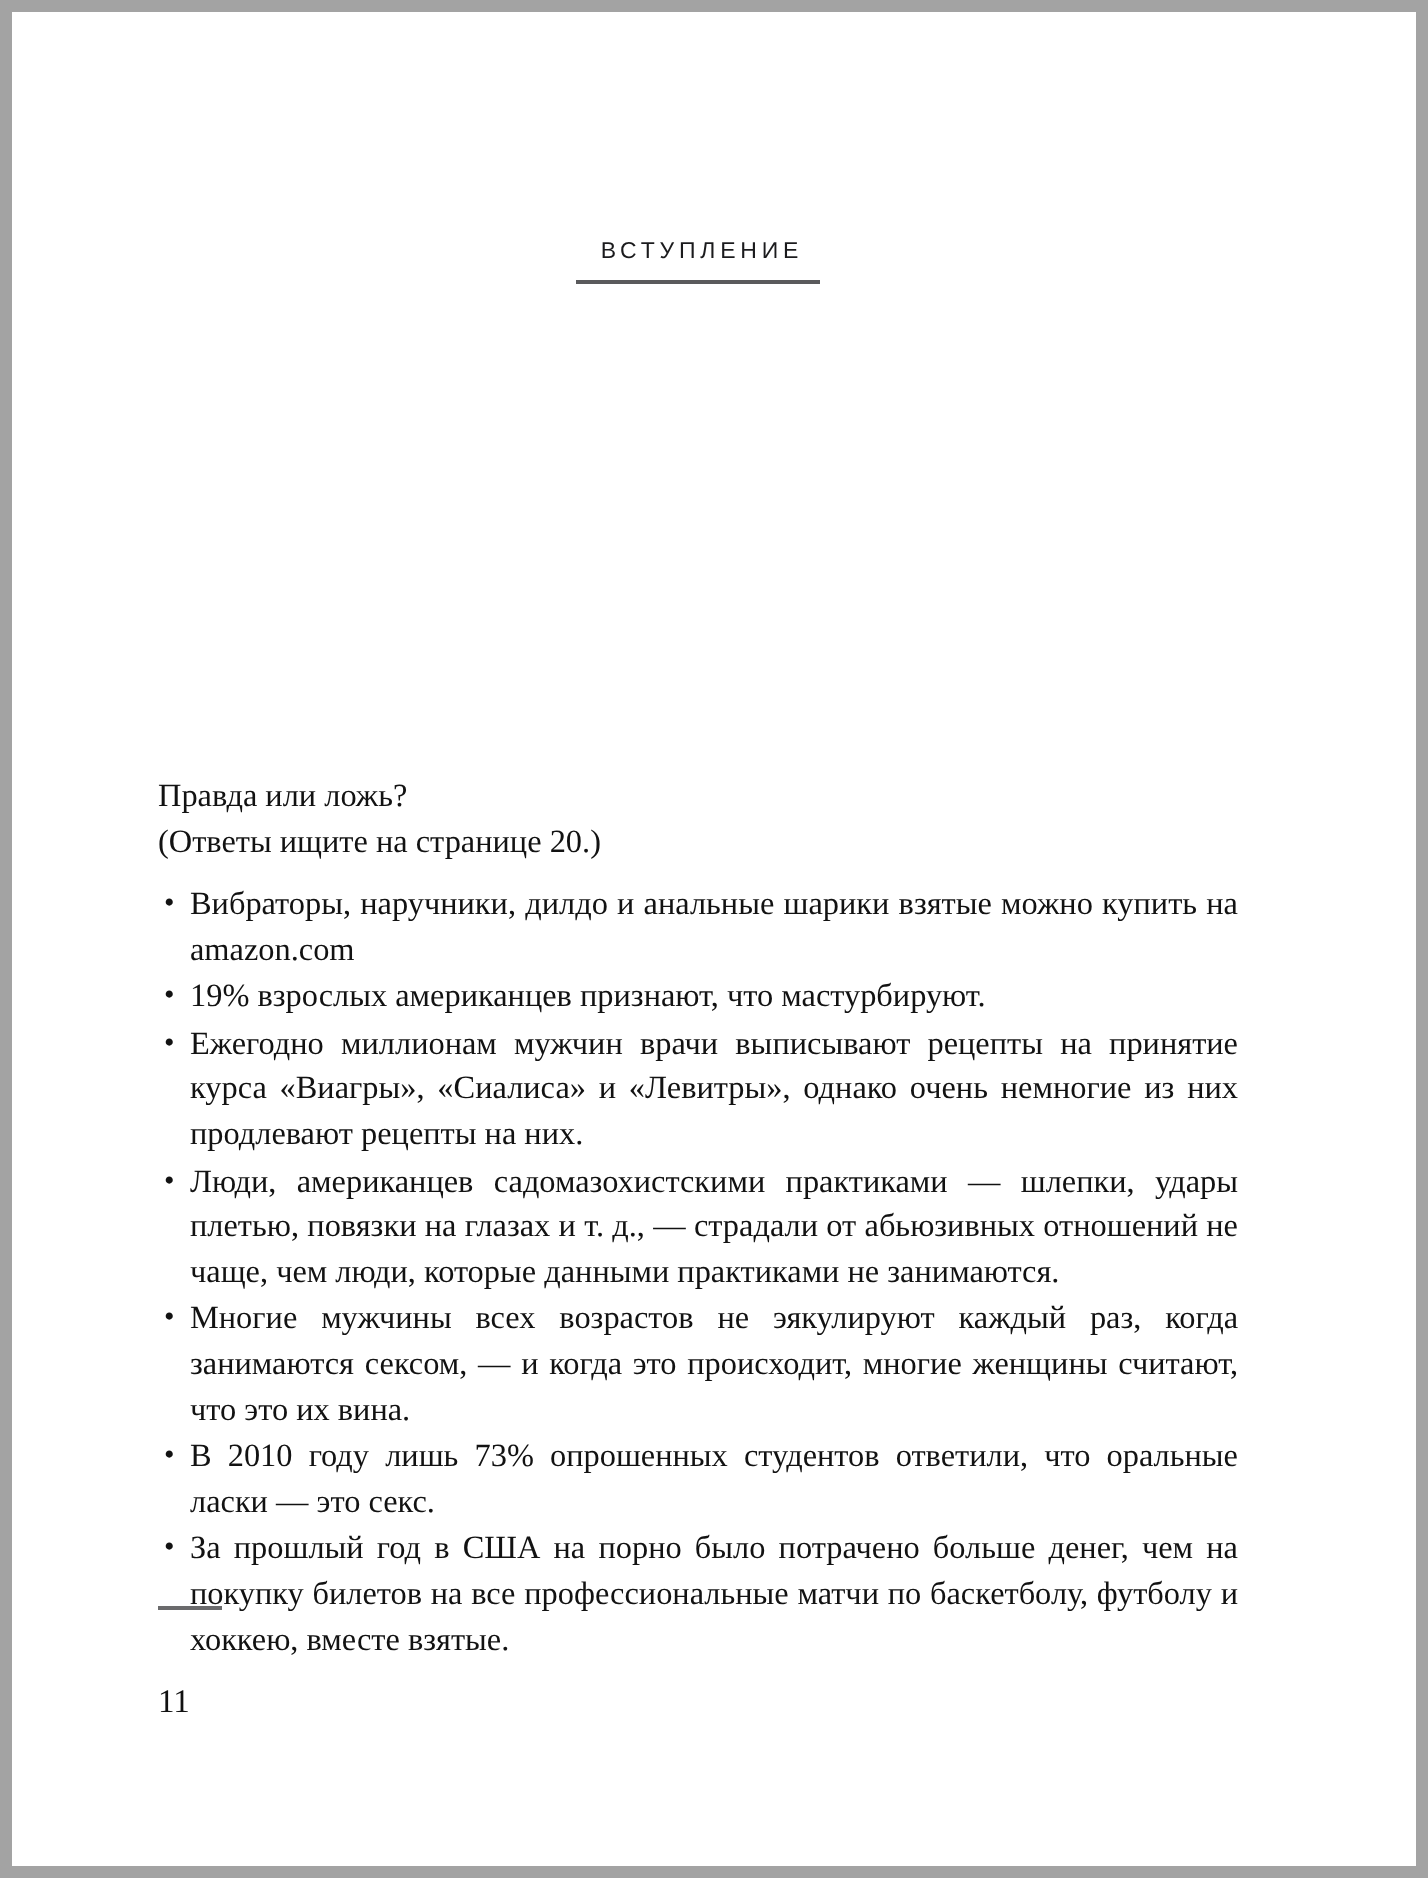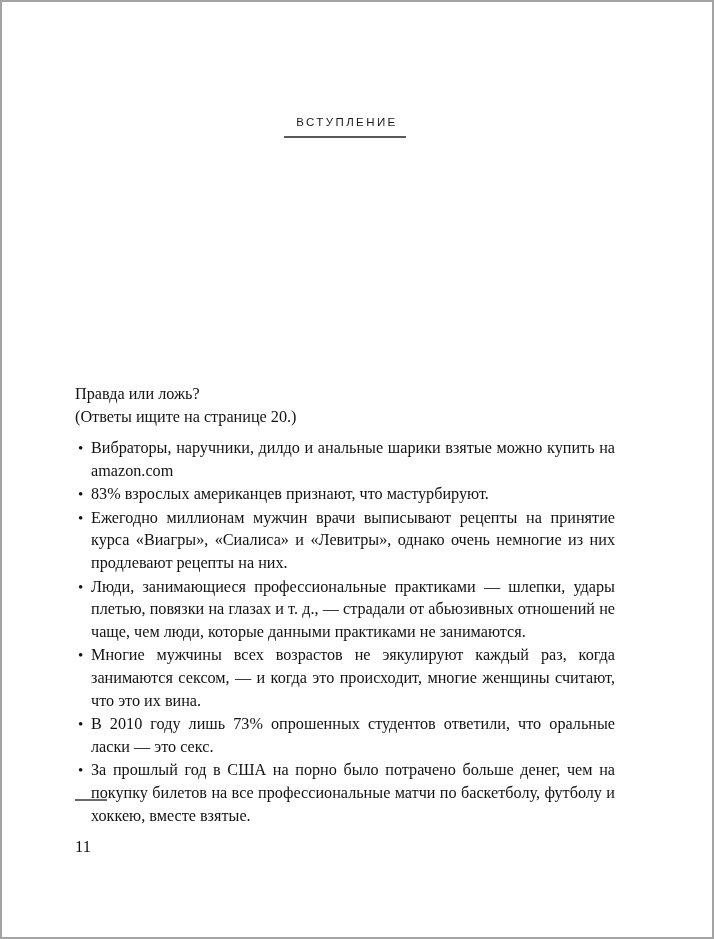--- a/index.html
+++ b/index.html
@@ -5,21 +5,21 @@
   html, body {
     margin: 0;
     padding: 0;
     background: #ffffff;
   }
   #page {
     position: relative;
     width: 714px;
     height: 939px;
     background: #ffffff;
-    border: 2px solid #a3a3a3;
+    border: 6px solid #a3a3a3;
     box-sizing: border-box;
     overflow: hidden;
     font-family: "Liberation Serif", serif;
   }
   .content {
     position: absolute;
     left: 73px;
     top: 0;
     width: 540px;
     height: 100%;
@@ -141,29 +141,29 @@
         <span class="line">(Ответы ищите на странице 20.)</span>
       </div>
 
       <ul class="fact-list">
         <li>
           <span class="bullet">•</span>
           <span class="ftext">Вибраторы, наручники, дилдо и анальные шарики взятые можно купить на amazon.com</span>
         </li>
         <li>
           <span class="bullet">•</span>
-          <span class="ftext">83% взрослых американцев признают, что мастурбируют.</span>
+          <span class="ftext">19% взрослых американцев признают, что мастурбируют.</span>
         </li>
         <li>
           <span class="bullet">•</span>
           <span class="ftext">Ежегодно миллионам мужчин врачи выписывают рецепты на при­нятие курса «Виагры», «Сиалиса» и «Левитры», однако очень немно­гие из них продлевают рецепты на них.</span>
         </li>
         <li>
           <span class="bullet">•</span>
-          <span class="ftext">Люди, занимающиеся профессиональные практиками — шлепки, удары плетью, повязки на глазах и т. д., — страдали от абьюзивных отношений не чаще, чем люди, которые данными практиками не занимаются.</span>
+          <span class="ftext">Люди, американцев садомазохистскими практиками — шлепки, удары плетью, повязки на глазах и т. д., — страдали от абьюзивных отношений не чаще, чем люди, которые данными практиками не занимаются.</span>
         </li>
         <li>
           <span class="bullet">•</span>
           <span class="ftext">Многие мужчины всех возрастов не эякулируют каждый раз, когда занимаются сексом, — и когда это происходит, многие женщины считают, что это их вина.</span>
         </li>
         <li>
           <span class="bullet">•</span>
           <span class="ftext">В 2010 году лишь 73% опрошенных студентов ответили, что ораль­ные ласки — это секс.</span>
         </li>
         <li>

